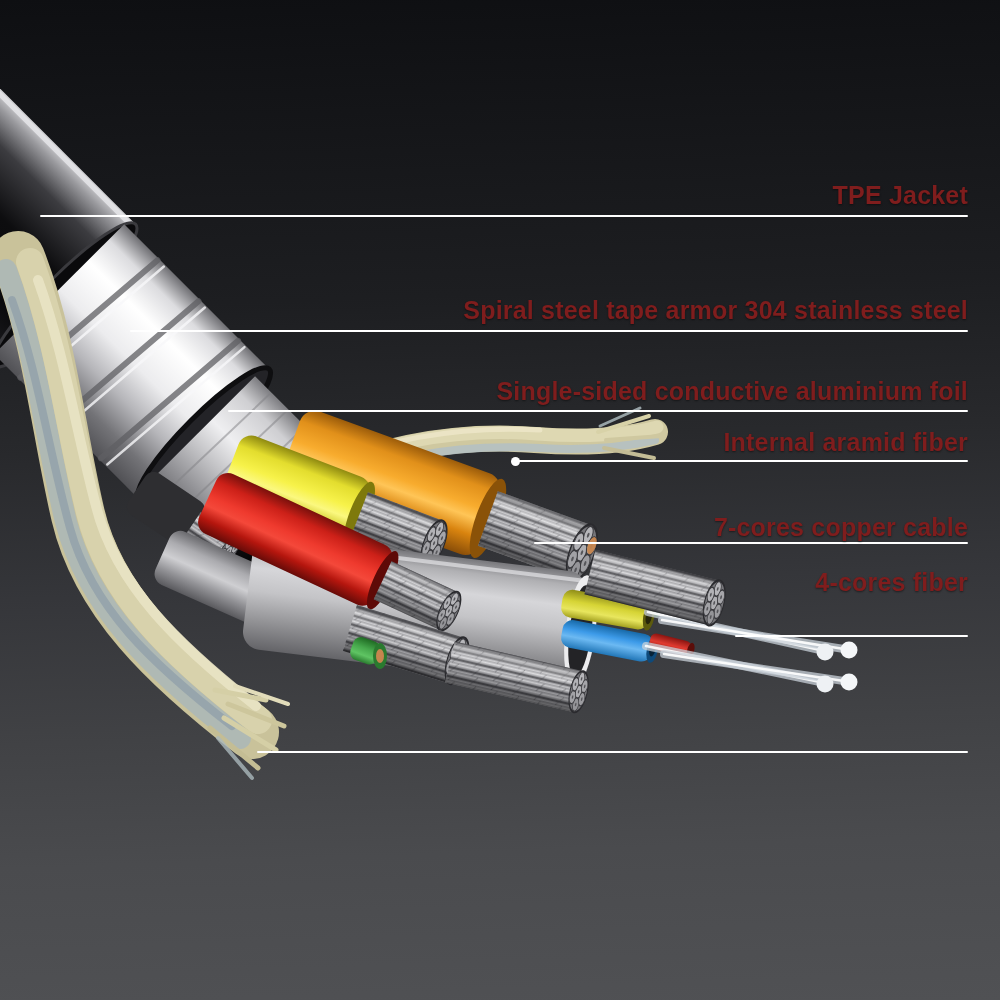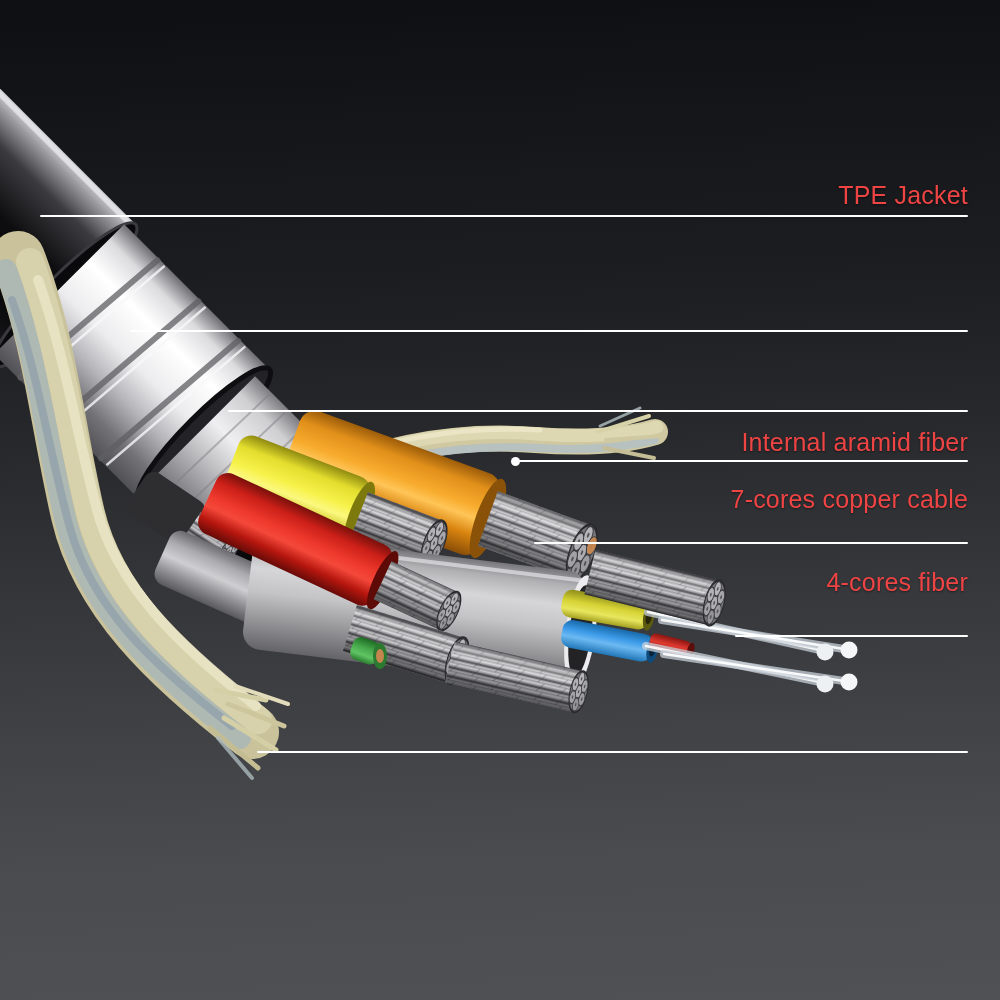--- a/index.html
+++ b/index.html
@@ -5,34 +5,34 @@
   html,body{margin:0;padding:0;}
   body{
     width:1000px;height:1000px;overflow:hidden;
     font-family:"Liberation Sans",sans-serif;
     background:linear-gradient(178deg,#0e0f12 0%,#16171a 16%,#1d1e21 30%,#28292c 44%,#35363a 58%,#414245 72%,#4a4b4e 84%,#505154 100%);
     position:relative;
   }
   .stage{position:absolute;inset:0;}
   svg.cable{position:absolute;left:0;top:0;}
   .ann{
-    position:absolute;right:32px;color:#ef4444;
-    font-size:25px;font-weight:400;letter-spacing:.2px;
+    position:absolute;right:32px;color:#7f1d1d;
+    font-size:25px;font-weight:700;letter-spacing:.2px;
     white-space:nowrap;text-align:left;line-height:30px;
     text-shadow:0 1px 2px rgba(0,0,0,.45);
   }
   .leader{position:absolute;height:2px;background:#ffffff;border-radius:1px;}
   .leader-dot{position:absolute;width:9px;height:9px;border-radius:50%;background:#ffffff;}
   
   #ann-1{top:180px;} #line-1{top:215px;left:40px;width:928px;}
   #ann-2{top:295px;} #line-2{top:330px;left:130px;width:838px;}
   #ann-3{top:376px;} #line-3{top:410px;left:228px;width:740px;}
   #ann-4{top:427px;} #line-4{top:460px;left:514px;width:454px;}
   #dot-4{top:457px;left:511px;}
-  #ann-5{top:484px;} #line-5{top:542px;left:534px;width:434px;}
+  #ann-5{top:512px;} #line-5{top:542px;left:534px;width:434px;}
   #ann-6{top:567px;} #line-6{top:635px;left:735px;width:233px;}
   #ann-7{top:717px;} #line-7{top:751px;left:257px;width:711px;}
 </style>
 </head>
 <body>
 
 <div class="stage">
 
 <svg class="cable" width="1000" height="1000" viewBox="0 0 1000 1000" aria-hidden="true">
   <defs>
@@ -318,22 +318,24 @@
     <path d="M 210 728 L 258 768" stroke="#c4bd94" stroke-width="5"></path>
     <path d="M 235 686 L 288 704" stroke="#e2dcba" stroke-width="4"></path>
     <path d="M 218 738 L 252 778" stroke="#aab8bc" stroke-width="4" opacity=".8"></path>
   </g>
 </svg>
 
   <div class="leader" id="line-1"></div>
   <div class="ann" id="ann-1">TPE Jacket</div>
 
   <div class="leader" id="line-2"></div>
+  <div class="ann" id="ann-2">Spiral steel tape armor 304 stainless steel</div>
 
   <div class="leader" id="line-3"></div>
+  <div class="ann" id="ann-3">Single-sided conductive aluminium foil</div>
 
   <div class="leader" id="line-4"></div>
   <div class="leader-dot" id="dot-4"></div>
   <div class="ann" id="ann-4">Internal aramid fiber</div>
 
   <div class="leader" id="line-5"></div>
   <div class="ann" id="ann-5">7-cores copper cable</div>
 
   <div class="leader" id="line-6"></div>
   <div class="ann" id="ann-6">4-cores fiber</div>

